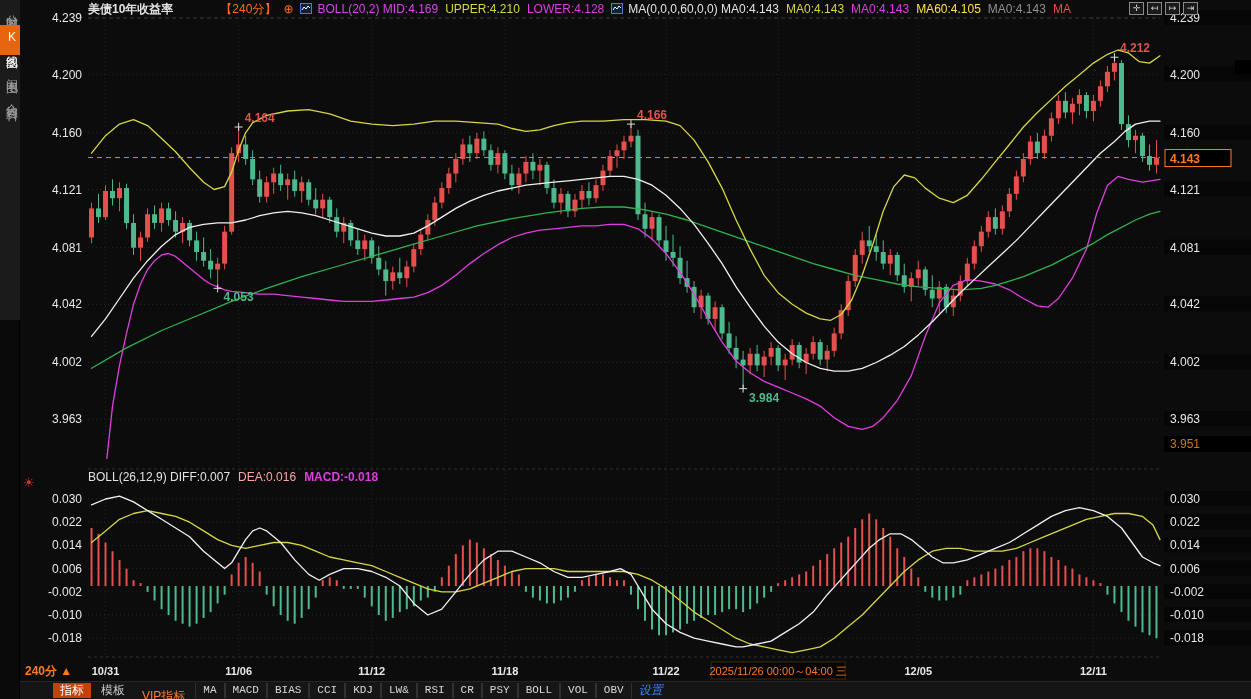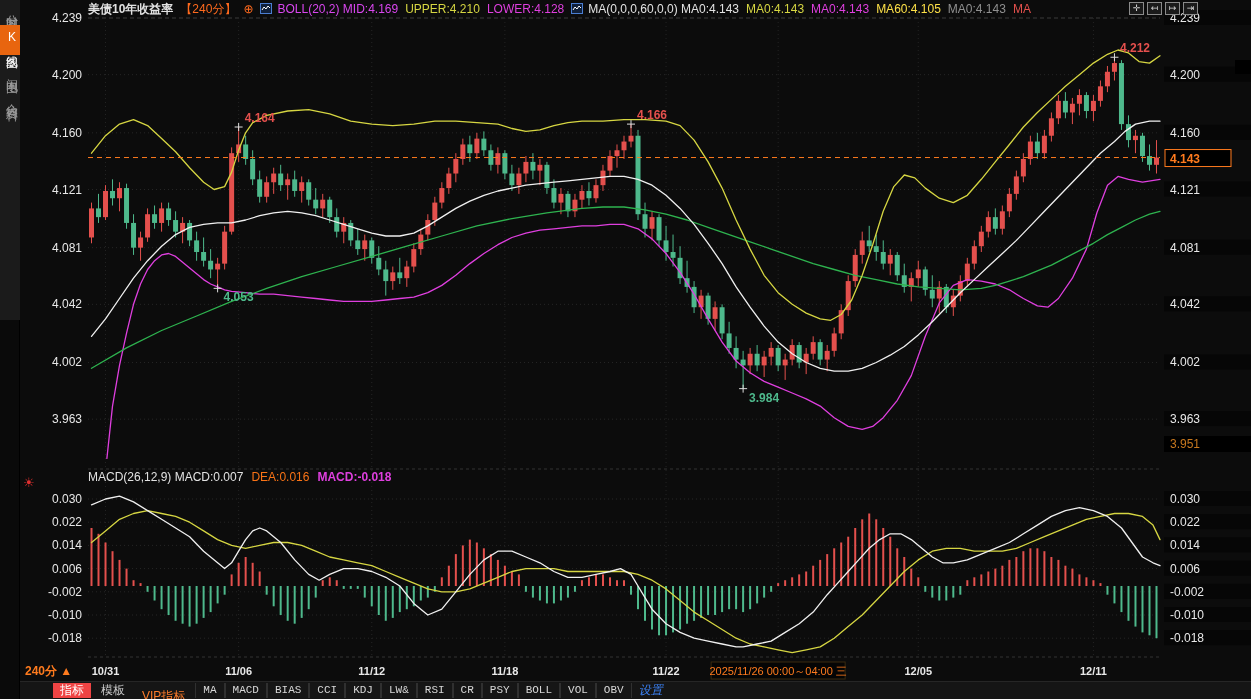--- a/index.html
+++ b/index.html
@@ -16,21 +16,21 @@
   .hdr span{margin-right:7px;}
   .hdr .mini-ic{display:inline-block;vertical-align:-1px;margin-right:5px;}
   .macd-hdr{position:absolute;left:68px;top:470px;height:15px;line-height:15px;font-size:12px;white-space:nowrap;z-index:5;}
   .macd-hdr span{margin-right:8px;}
   .top-icons{position:absolute;right:53px;top:2px;z-index:6;display:flex;gap:3px;}
   .ticon{width:15px;height:13px;border:1px solid #8a8a8a;color:#cfcfcf;font-size:9px;line-height:11px;text-align:center;background:#1a1a1a;cursor:pointer;}
   .sun{position:absolute;left:3px;top:475px;color:#e03030;font-size:13px;z-index:6;}
   .watermark{position:absolute;left:1095px;top:640px;font-family:"Liberation Serif",serif;font-weight:bold;font-size:42px;color:#f2f2f2;z-index:7;text-shadow:0 0 3px #000,0 0 2px #000;letter-spacing:1px;}
   .toolbar{position:absolute;left:0;top:681px;width:1231px;height:18px;background:#151515;border-top:1px solid #262626;display:flex;align-items:center;padding-left:33px;z-index:6;}
   .tb{font-size:12px;line-height:15px;padding:0 7px;margin-right:3px;color:#c8c8c8;cursor:pointer;white-space:nowrap;}
-  .tb.selected{background:#ef4444;color:#fff;}
+  .tb.selected{background:#c2410c;color:#fff;}
   .tb.vip{color:#ff7d2b;margin-top:12px;}
   .tb.boxed{font-family:"Liberation Mono",monospace;font-size:11px;background:#161616;border-left:1px solid #303030;border-right:1px solid #303030;color:#d8d8d8;margin-right:0;}
   .tb.plain2{color:#3b82f6;font-style:italic;}
 </style>
 </head>
 <body>
 
 <div class="app">
   <div class="sidebar">
     <div class="sb-top" id="sb-top">
@@ -614,28 +614,28 @@
           <line x1="611.0065359477125" y1="120.10549999999928" x2="611.0065359477125" y2="128.10549999999927" stroke="#ddd"></line>
           <text x="617.0065359477125" y="119.10549999999928" fill="#e4504d" font-size="12" text-anchor="start" font-family="&quot;Liberation Sans&quot;,sans-serif" font-weight="bold">4.166</text>
           <line x1="719.1111111111111" y1="388.64249999999987" x2="727.1111111111111" y2="388.64249999999987" stroke="#ddd"></line>
           <line x1="723.1111111111111" y1="384.64249999999987" x2="723.1111111111111" y2="392.64249999999987" stroke="#ddd"></line>
           <text x="729.1111111111111" y="401.64249999999987" fill="#4eb98c" font-size="12" text-anchor="start" font-family="&quot;Liberation Sans&quot;,sans-serif" font-weight="bold">3.984</text>
           <line x1="1090.4575163398692" y1="57.244500000000194" x2="1098.4575163398692" y2="57.244500000000194" stroke="#ddd"></line>
           <line x1="1094.4575163398692" y1="53.244500000000194" x2="1094.4575163398692" y2="61.244500000000194" stroke="#ddd"></line>
           <text x="1100" y="52.244500000000194" fill="#e4504d" font-size="12" text-anchor="start" font-family="&quot;Liberation Sans&quot;,sans-serif" font-weight="bold">4.212</text>
         </g>
       </svg>
-    <div class="hdr" id="main-hdr"><span style="color: rgb(226, 226, 226); font-weight: bold;">美债10年收益率</span><span style="color: rgb(255, 106, 30);">【240分】</span><span style="color: rgb(255, 106, 30);">⊕</span><span class="mini-ic"><svg width="12" height="11">
+    <div class="hdr" id="main-hdr"><span style="color: rgb(226, 226, 226); font-weight: bold;">美债10年收益率</span><span style="color: rgb(255, 106, 30); margin-left: 40px;">【240分】</span><span style="color: rgb(255, 106, 30);">⊕</span><span class="mini-ic"><svg width="12" height="11">
             <rect x="0.5" y="0.5" width="11" height="10" fill="#10203a" stroke="#4a7dd0"></rect>
             <polyline points="2,7 4,4 6,6 8,3 10,5" fill="none" stroke="#fff" stroke-width="1"></polyline>
           </svg></span><span style="color: #d946ef;">BOLL(20,2) MID:4.169</span><span style="color: rgb(214, 214, 66);">UPPER:4.210</span><span style="color: rgb(223, 63, 223);">LOWER:4.128</span><span class="mini-ic"><svg width="12" height="11">
             <rect x="0.5" y="0.5" width="11" height="10" fill="#10203a" stroke="#4a7dd0"></rect>
             <polyline points="2,7 4,4 6,6 8,3 10,5" fill="none" stroke="#fff" stroke-width="1"></polyline>
           </svg></span><span style="color: rgb(226, 226, 226);">MA(0,0,0,60,0,0) MA0:4.143</span><span style="color: rgb(214, 214, 66);">MA0:4.143</span><span style="color: rgb(223, 63, 223);">MA0:4.143</span><span style="color: #fde047;">MA60:4.105</span><span style="color: rgb(144, 144, 144);">MA0:4.143</span><span style="color: rgb(228, 80, 77);">MA</span></div>
-    <div class="macd-hdr" id="macd-hdr"><span style="color: rgb(226, 226, 226);">MACD(26,12,9) MACD:0.007</span><span style="color: #f97316;">DEA:0.016</span><span style="color: rgb(223, 63, 223); font-weight: bold;">MACD:-0.018</span></div>
+    <div class="macd-hdr" id="macd-hdr"><span style="color: rgb(226, 226, 226);">BOLL(26,12,9) DIFF:0.007</span><span style="color: #fca5a5;">DEA:0.016</span><span style="color: rgb(223, 63, 223); font-weight: bold;">MACD:-0.018</span></div>
     <div class="top-icons" id="top-icons">
         <div class="ticon">✛</div>
         <div class="ticon">↤</div>
         <div class="ticon">↦</div>
         <div class="ticon">⇥</div>
       </div>
     <div class="sun">☀</div>
     <div class="toolbar" id="toolbar">
         <div class="tb selected">指标</div>
         <div class="tb plain">模板</div>

